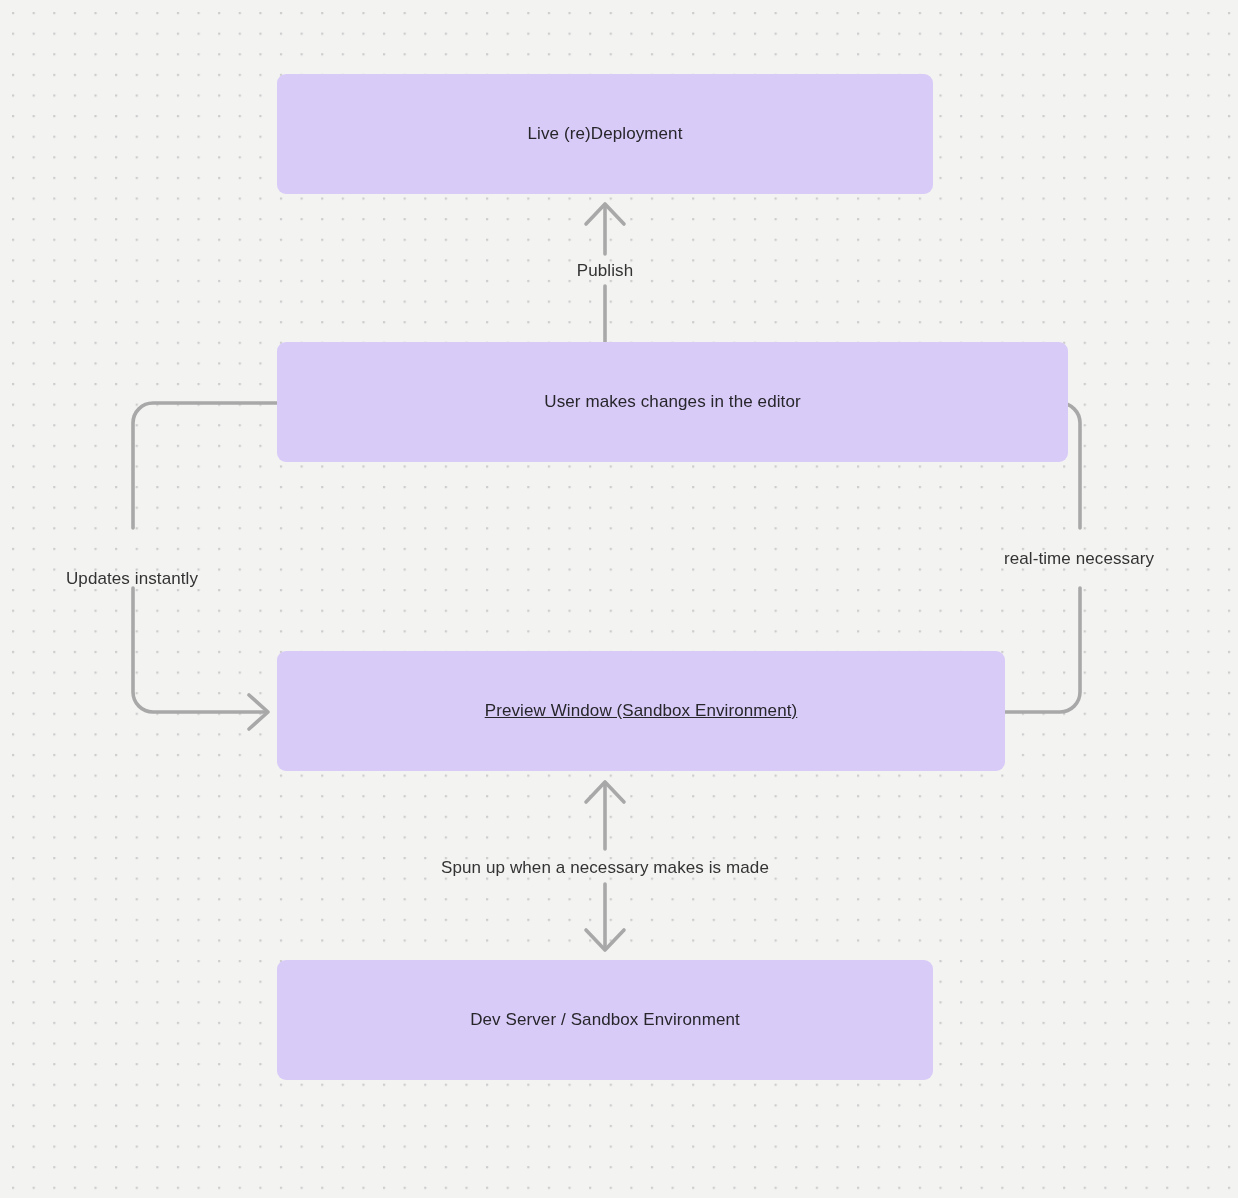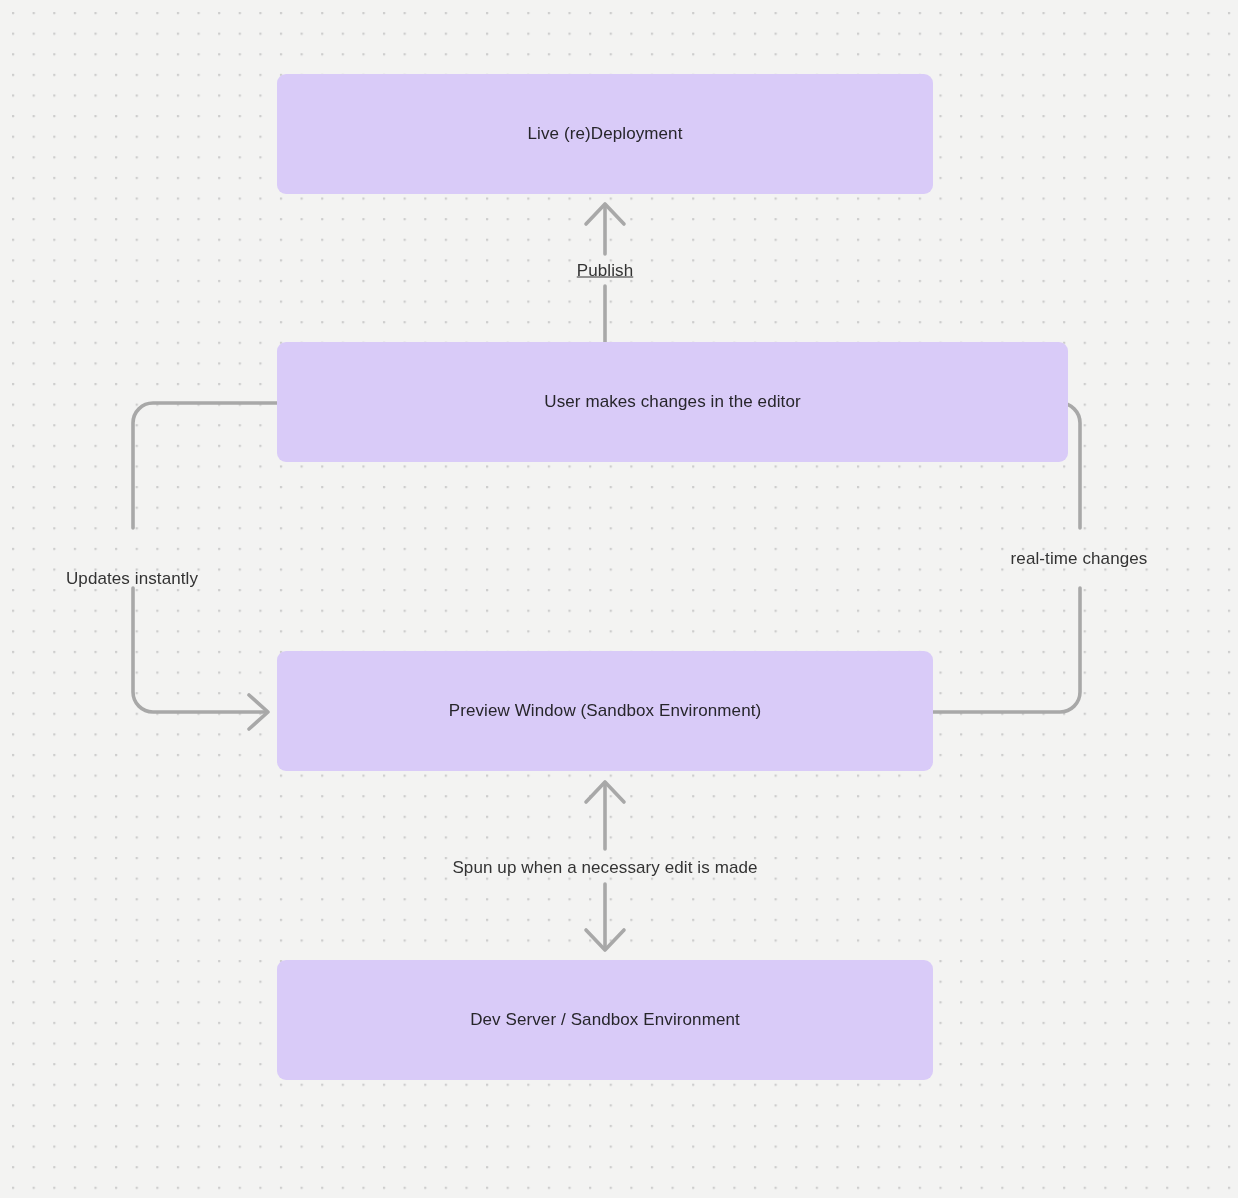--- a/index.html
+++ b/index.html
@@ -96,29 +96,29 @@
   </svg>
 
   <div class="node" style="left:277px; top:74px; width:656px; height:120px;">
     <span>Live (re)Deployment</span>
   </div>
 
   <div class="node" style="left:277px; top:342px; width:791px; height:120px;">
     <span>User makes changes in the editor</span>
   </div>
 
-  <div class="node" style="left:277px; top:651px; width:656px; height:120px;">
+  <div class="node" style="left:277px; top:651px; width:728px; height:120px;text-decoration:underline;">
     <span>Preview Window (Sandbox Environment)</span>
   </div>
 
   <div class="node" style="left:277px; top:960px; width:656px; height:120px;text-align:center;">
     <span>Dev Server / Sandbox Environment</span>
   </div>
 
-  <div class="edge-label center" style="left:605px; top:270px;text-decoration:underline;">Publish</div>
+  <div class="edge-label center" style="left:605px; top:270px;">Publish</div>
 
   <div class="edge-label center" style="left:132px; top:558px;margin-top:20px;">Updates instantly</div>
 
-  <div class="edge-label center" style="left:1079px; top:558px;">real-time changes</div>
+  <div class="edge-label center" style="left:1079px; top:558px;">real-time necessary</div>
 
-  <div class="edge-label center" style="left:605px; top:867px;">Spun up when a necessary edit is made</div>
+  <div class="edge-label center" style="left:605px; top:867px;">Spun up when a necessary makes is made</div>
 
 </div>
 
 </body></html>

